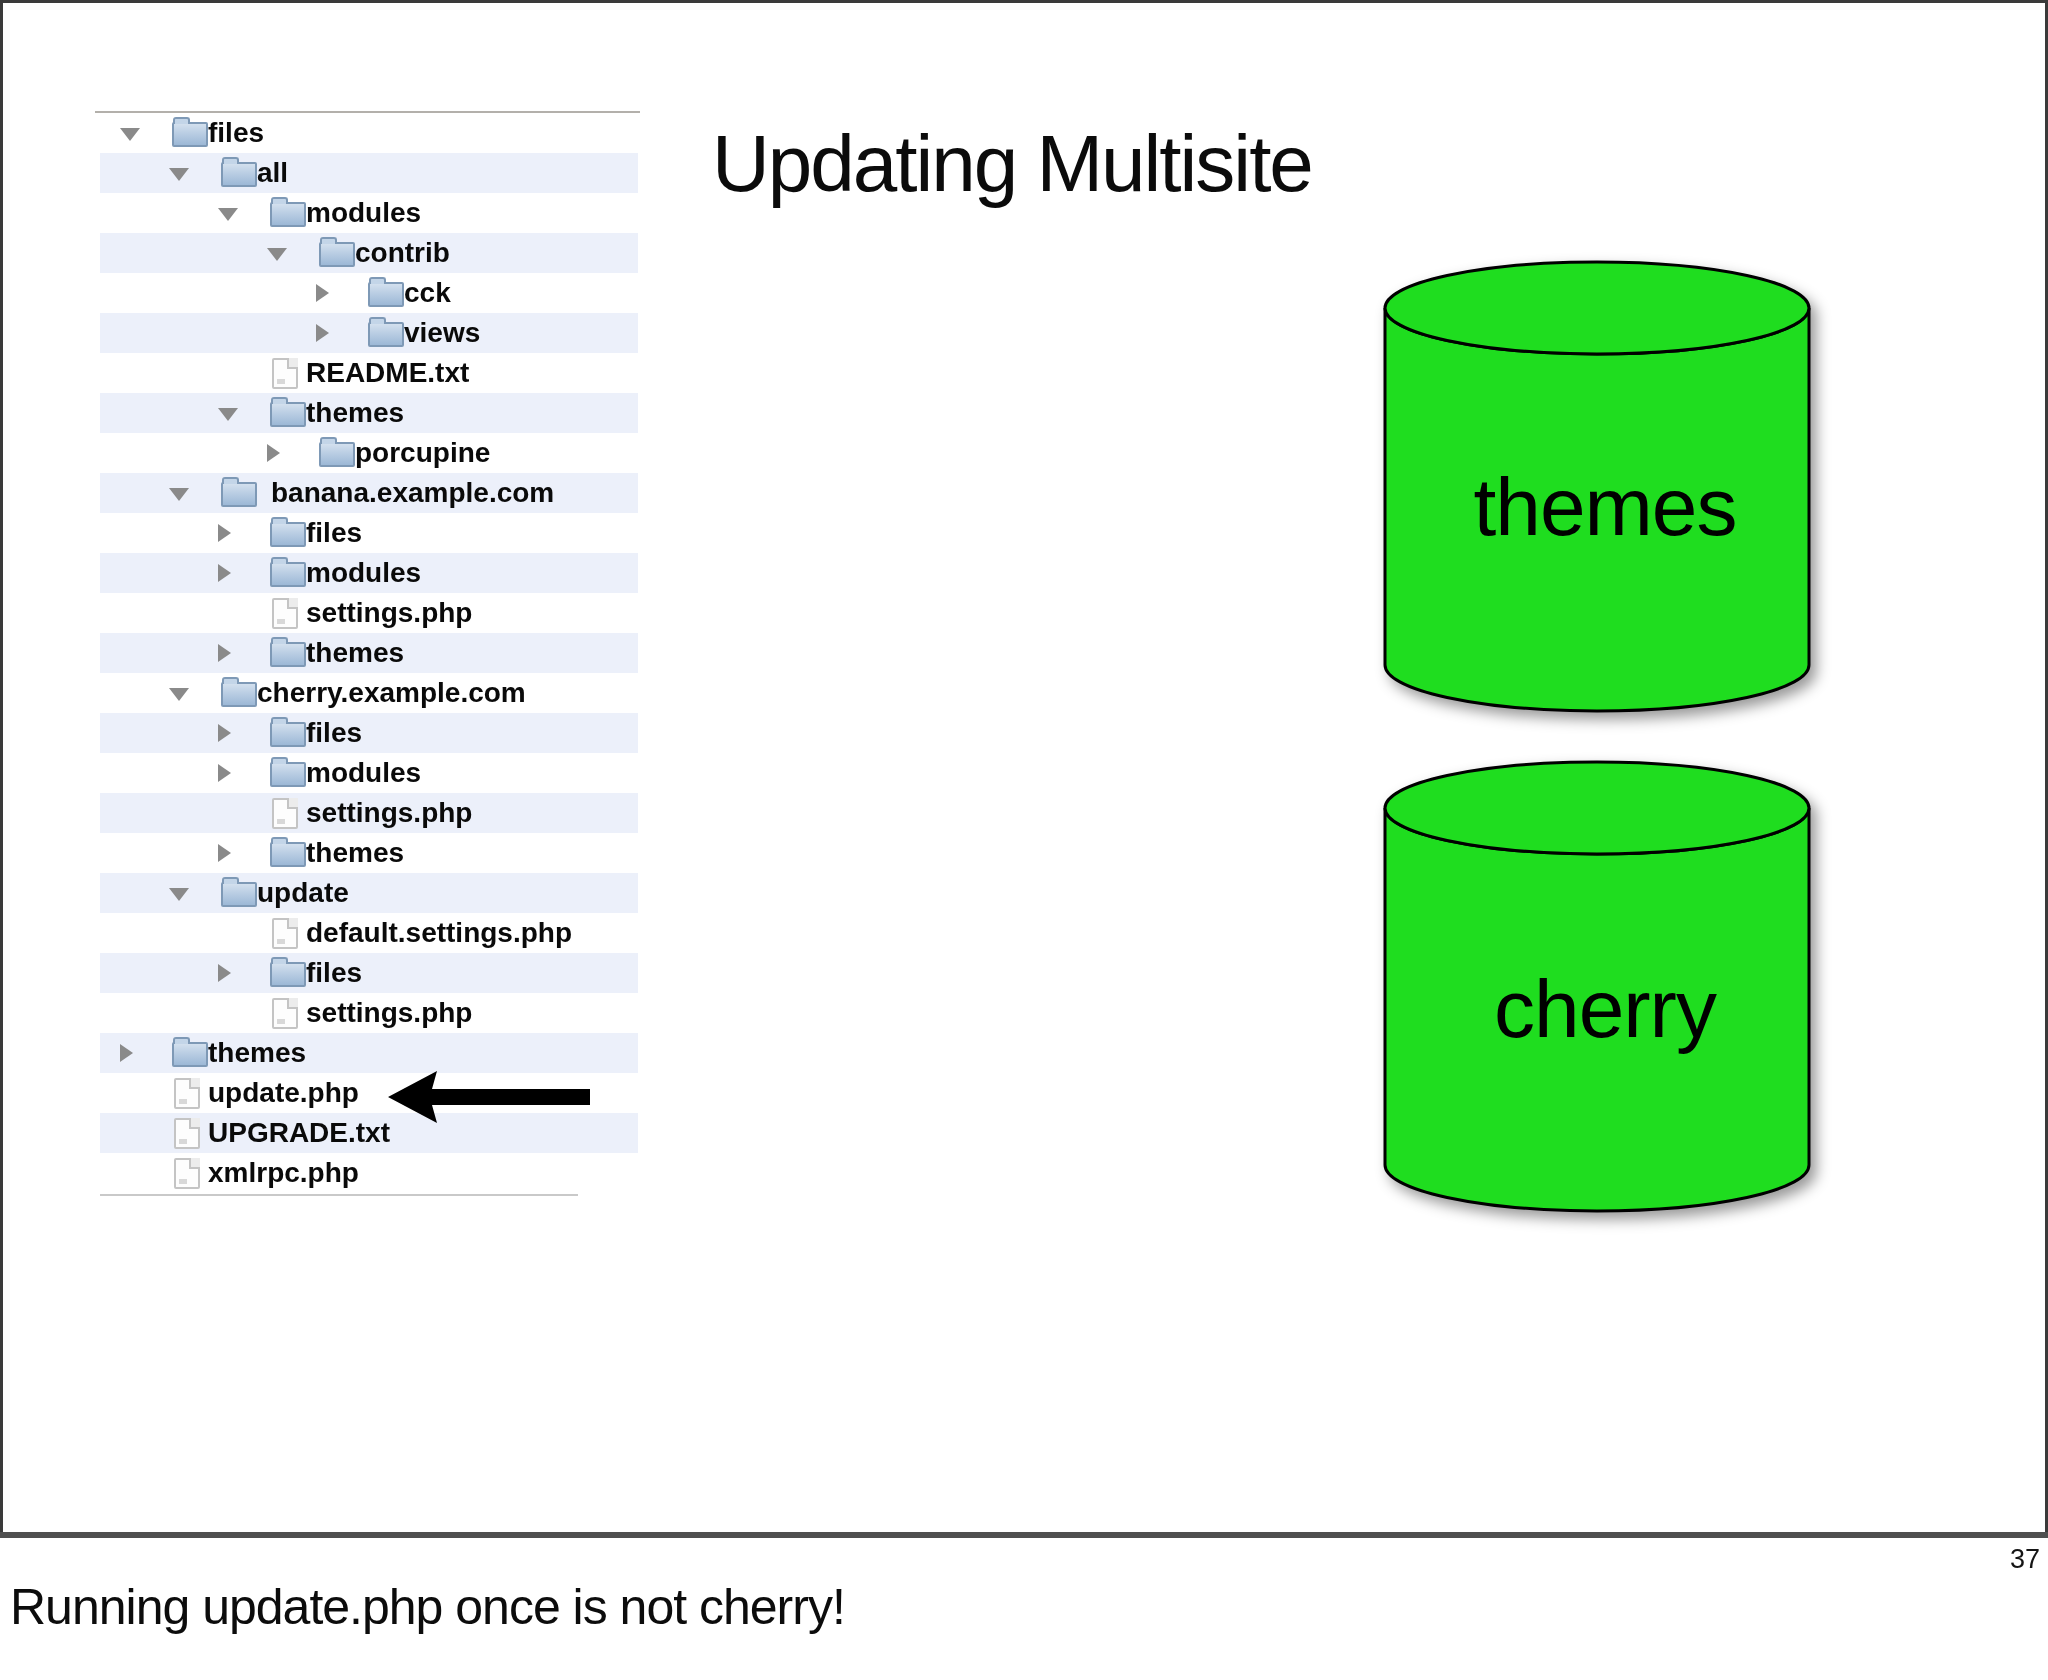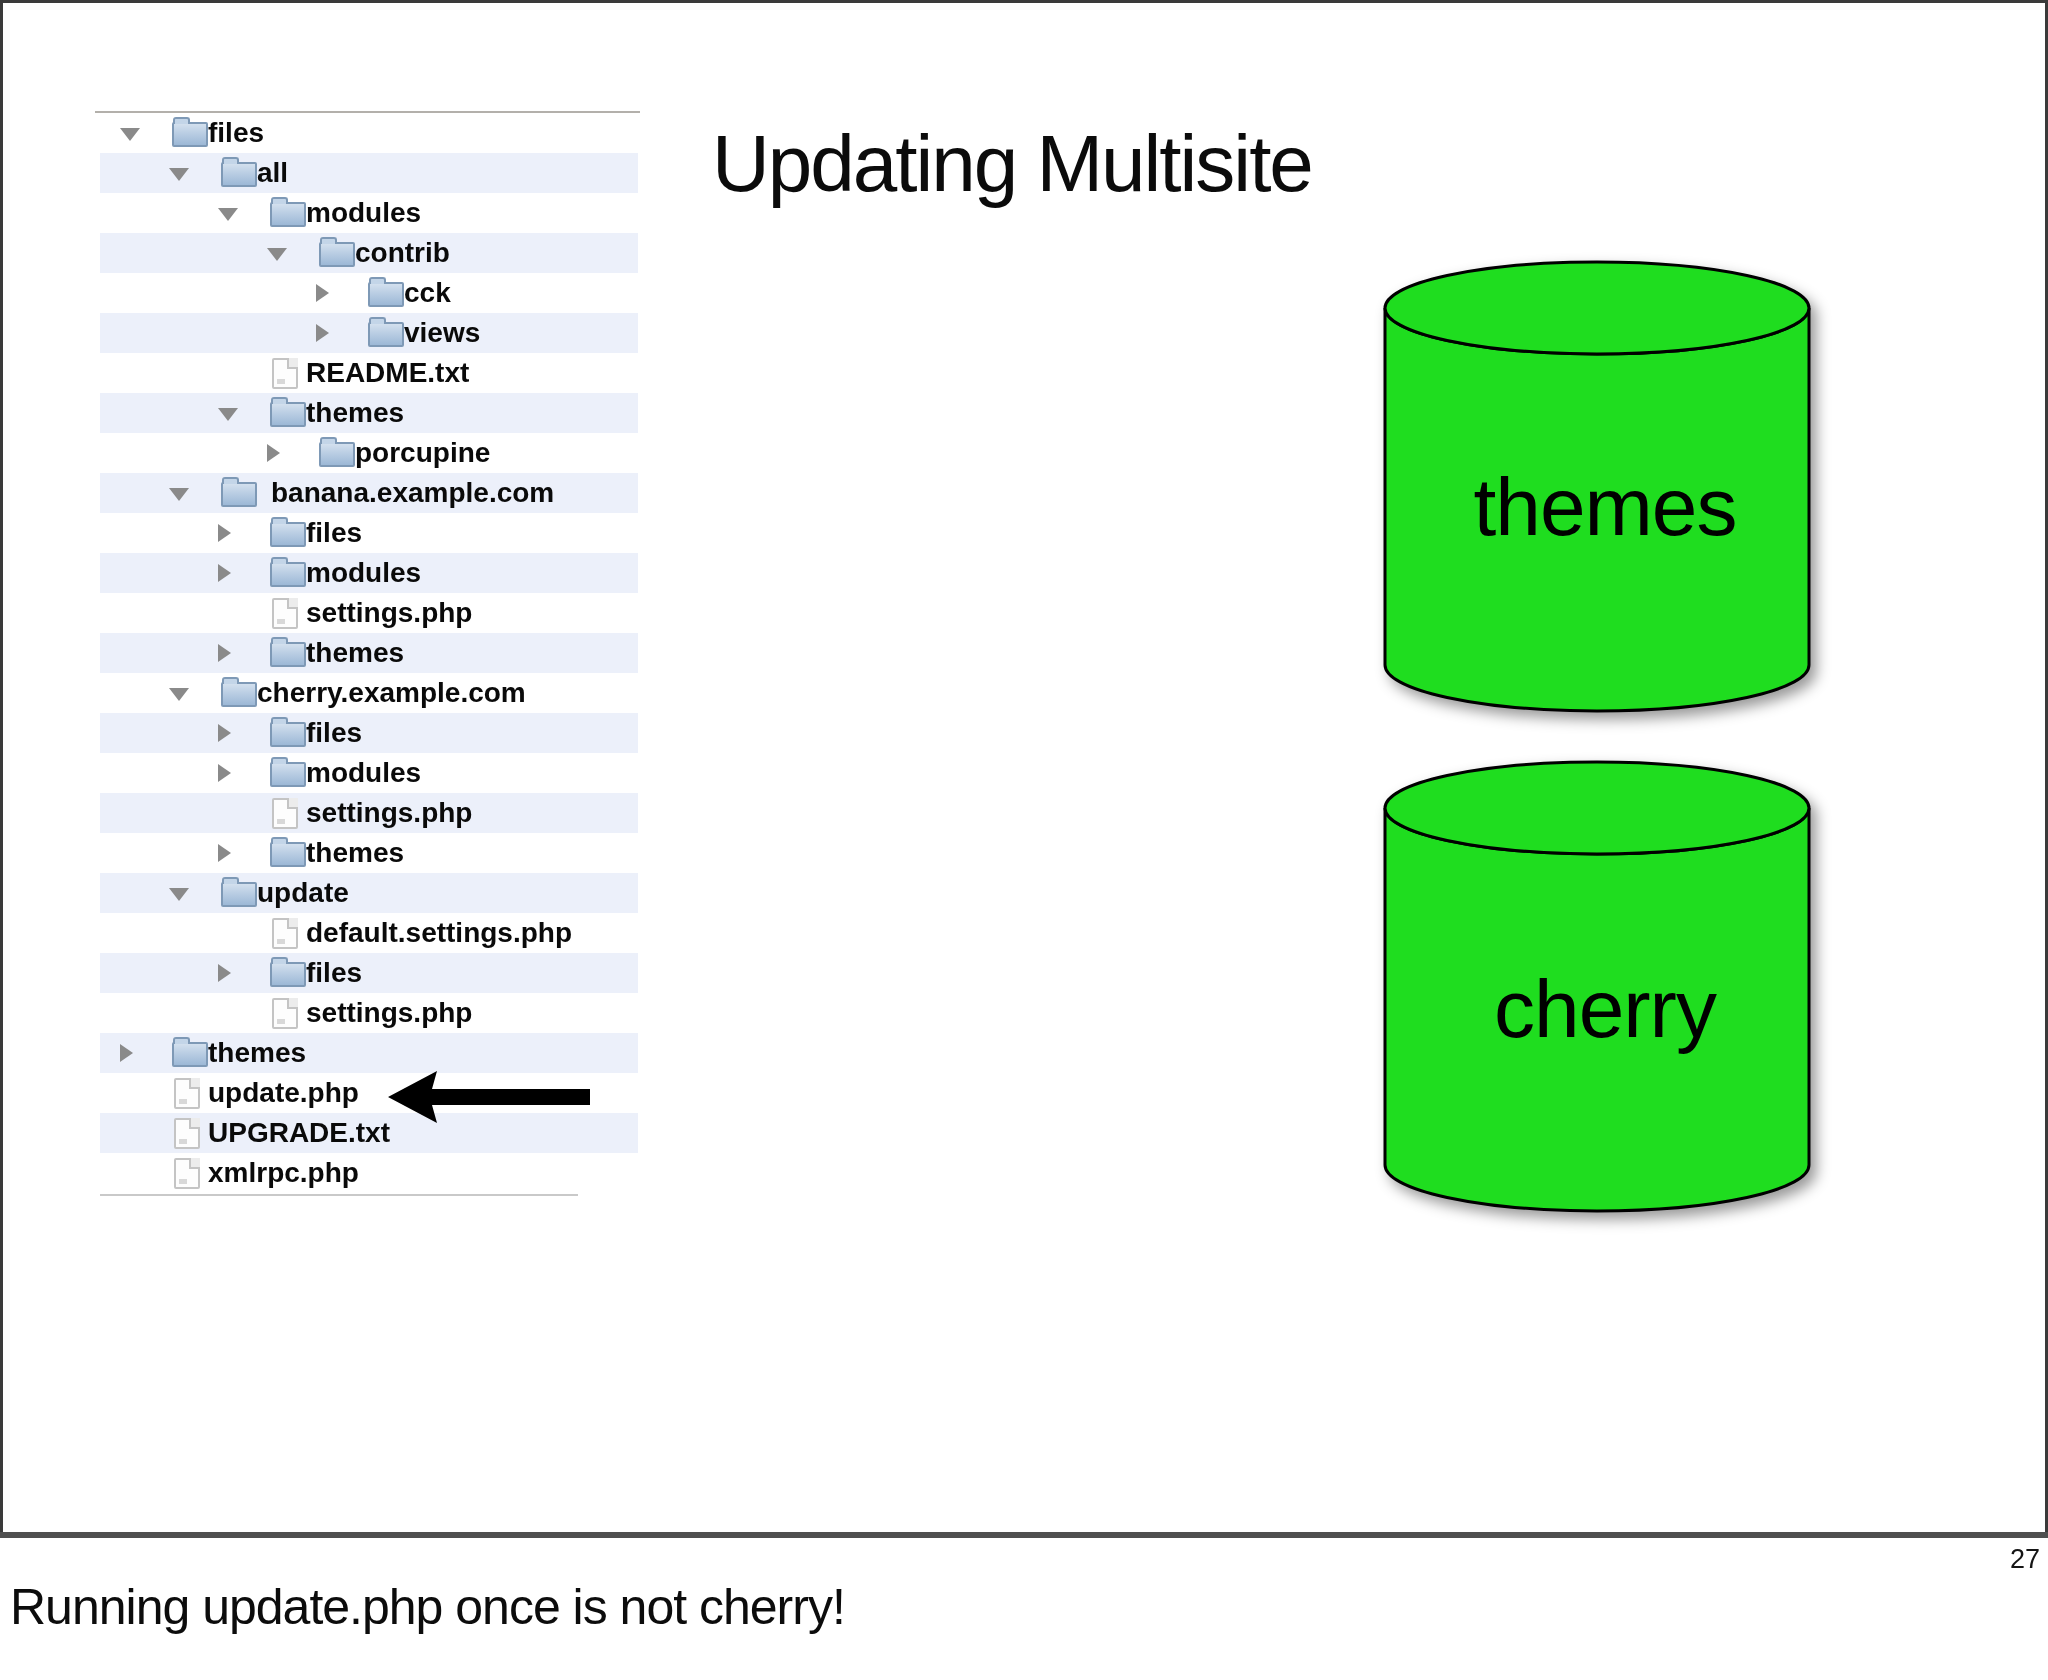--- a/index.html
+++ b/index.html
@@ -215,15 +215,15 @@
 
   <div class="cyl-wrap" style="top:755px">
     <svg width="460" height="470" viewBox="0 0 460 470">
       <path d="M 10 53 L 10 410 A 212 46 0 0 0 434 410 L 434 53 A 212 46 0 0 1 10 53 Z" stroke="#000000" stroke-width="3" fill="#1fdd1f"></path>
       <ellipse cx="222" cy="53" rx="212" ry="46" stroke="#000000" stroke-width="3" fill="#1fdd1f"></ellipse>
     </svg>
   </div>
   <div class="db-label" style="top:962px">cherry</div>
 
   <div id="footer-note">Running update.php once is not cherry!</div>
-  <div id="page-number">27</div>
+  <div id="page-number">37</div>
 
 </div>
 
 </body></html>

